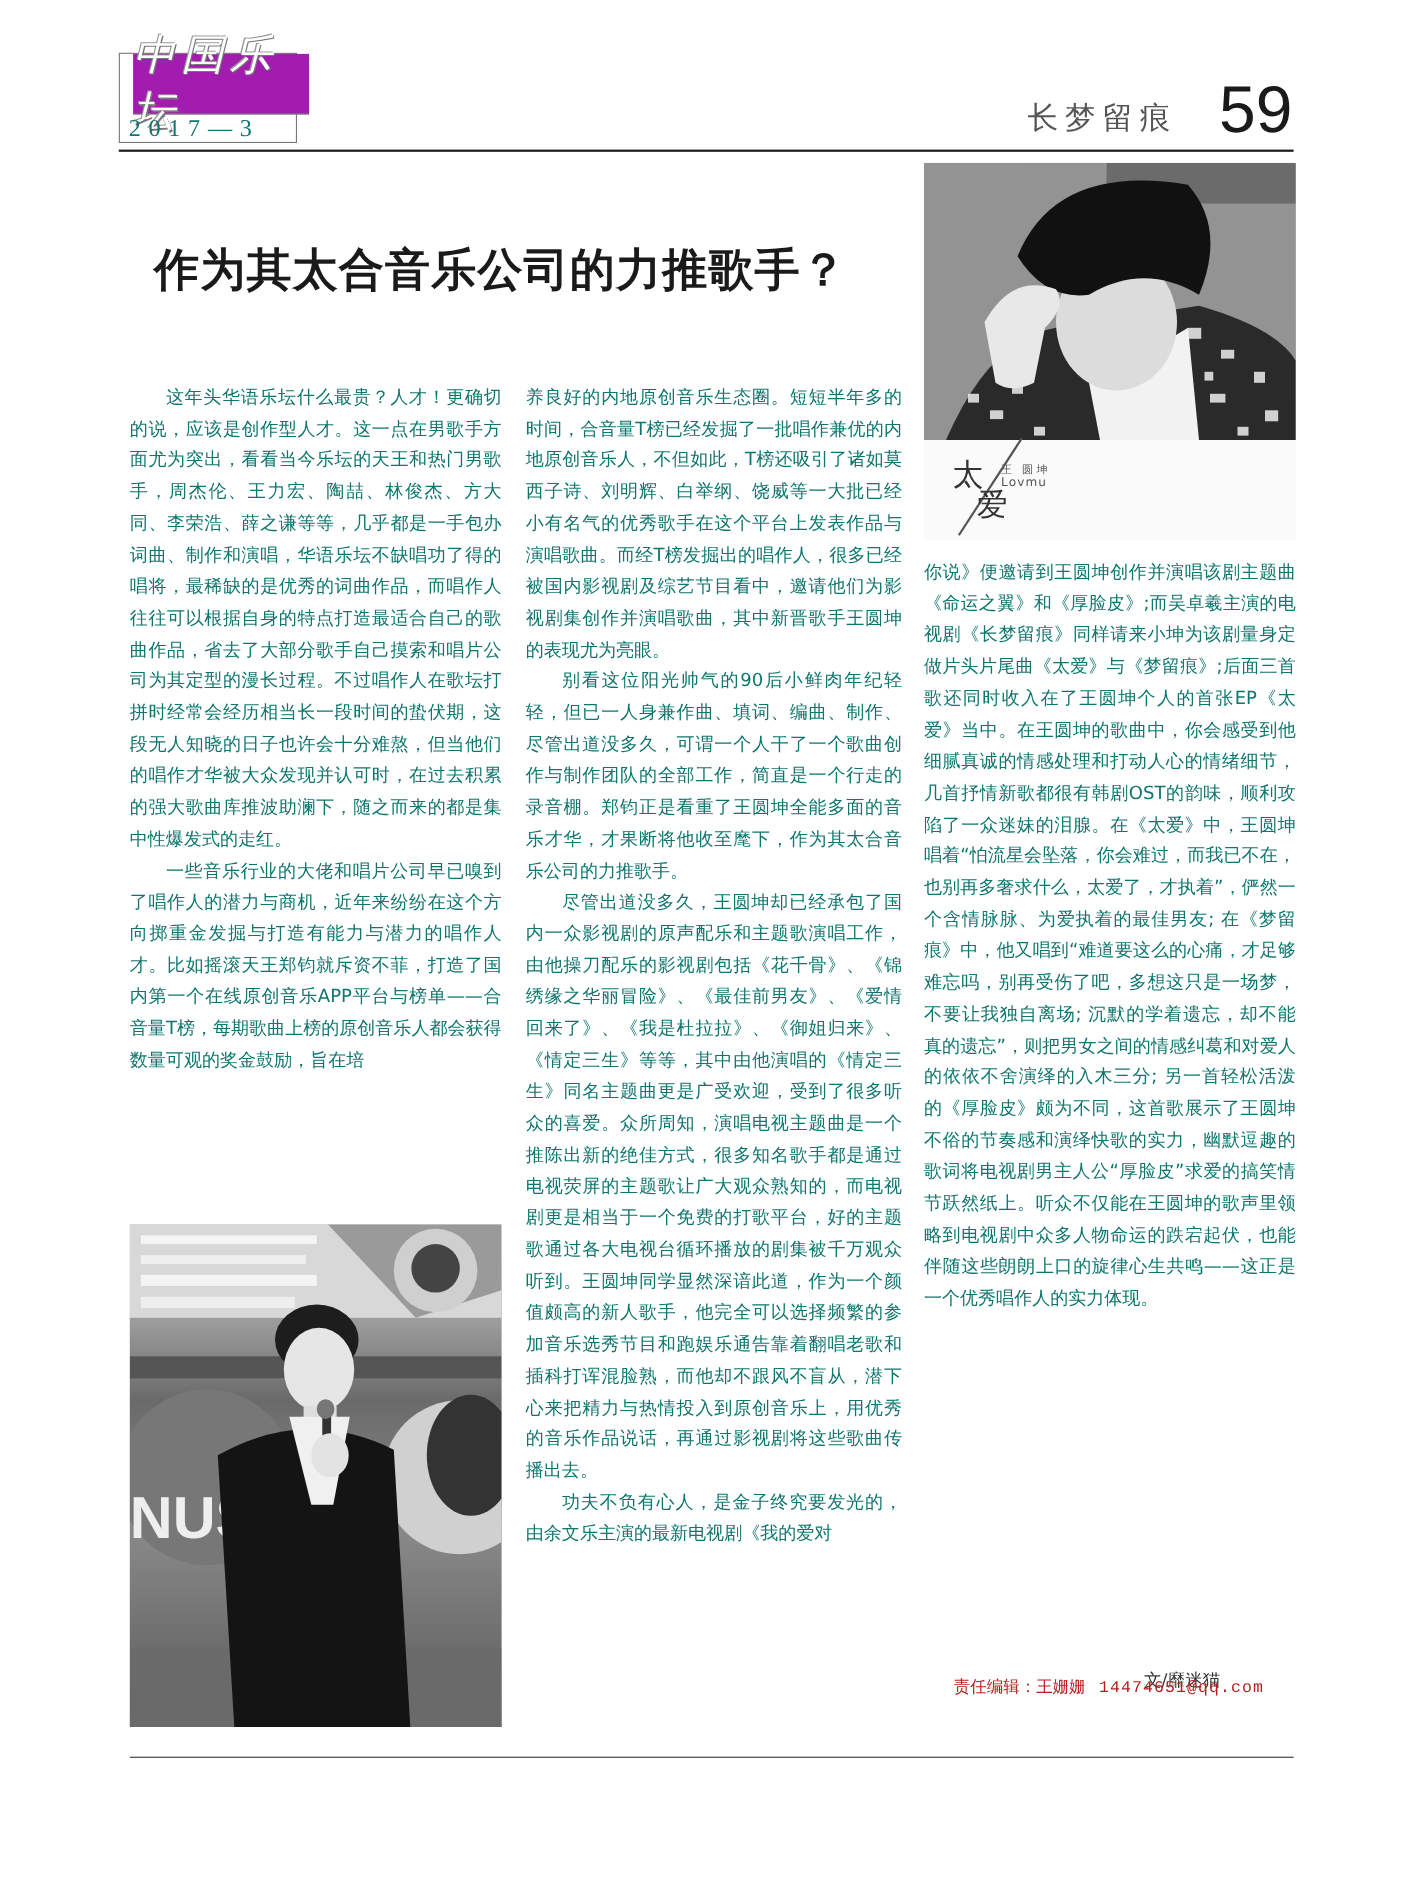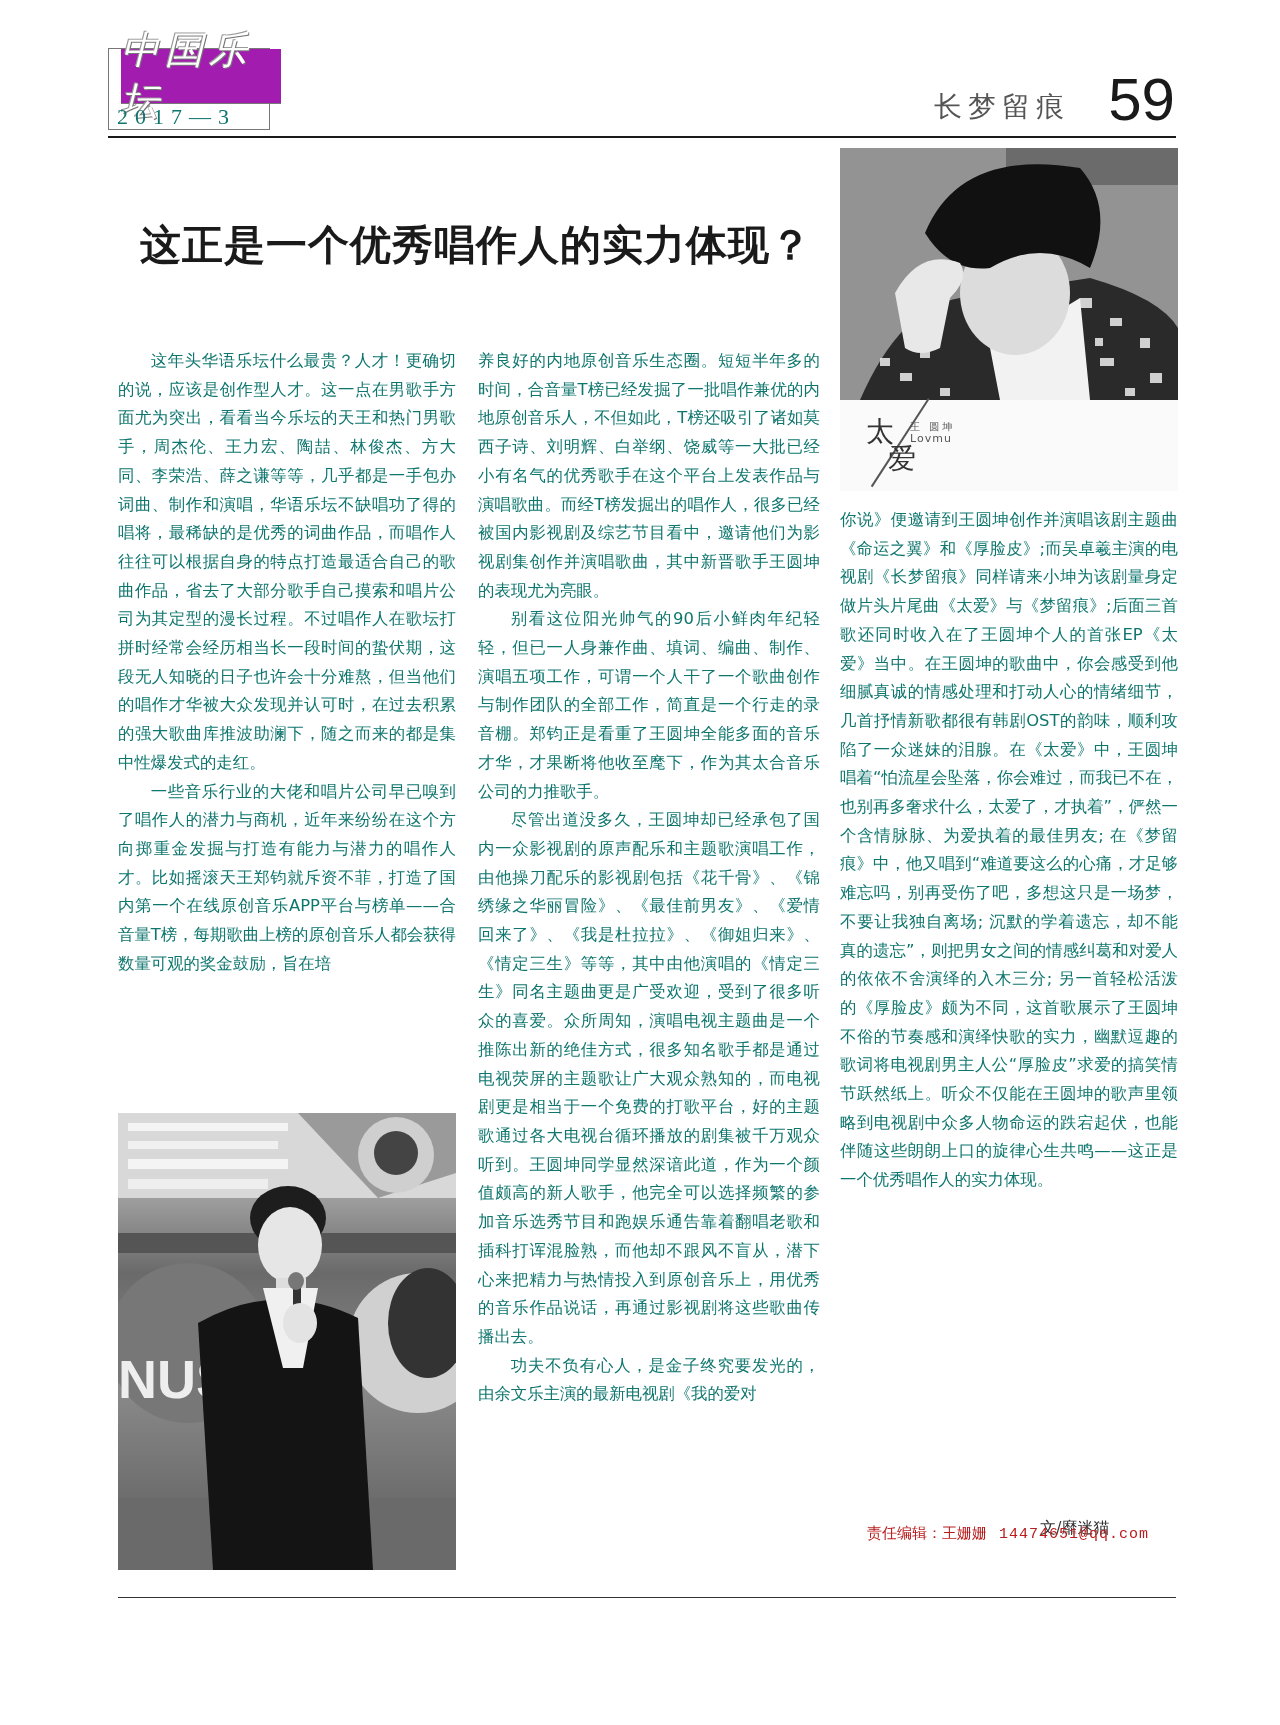--- a/index.html
+++ b/index.html
@@ -61,21 +61,21 @@
 <body>
 
 <div class="abs logo-box">
   <div class="logo-top">中国乐坛</div>
   <div class="logo-bottom">2017—3</div>
 </div>
 <div class="abs section-title">长梦留痕</div>
 <div class="abs page-num">59</div>
 <div class="abs head-rule"></div>
 
-<h1 class="abs title" style="margin:0;">这正是一个优秀唱作人的实力体现？</h1>
+<h1 class="abs title" style="margin:0;">作为其太合音乐公司的力推歌手？</h1>
 
 <div class="col col1">
   <p class="indent">这年头华语乐坛什么最贵？人才！更确切的说，应该是创作型人才。这一点在男歌手方面尤为突出，看看当今乐坛的天王和热门男歌手，周杰伦、王力宏、陶喆、林俊杰、方大同、李荣浩、薛之谦等等，几乎都是一手包办词曲、制作和演唱，华语乐坛不缺唱功了得的唱将，最稀缺的是优秀的词曲作品，而唱作人往往可以根据自身的特点打造最适合自己的歌曲作品，省去了大部分歌手自己摸索和唱片公司为其定型的漫长过程。不过唱作人在歌坛打拼时经常会经历相当长一段时间的蛰伏期，这段无人知晓的日子也许会十分难熬，但当他们的唱作才华被大众发现并认可时，在过去积累的强大歌曲库推波助澜下，随之而来的都是集中性爆发式的走红。</p>
   <p class="indent">一些音乐行业的大佬和唱片公司早已嗅到了唱作人的潜力与商机，近年来纷纷在这个方向掷重金发掘与打造有能力与潜力的唱作人才。比如摇滚天王郑钧就斥资不菲，打造了国内第一个在线原创音乐APP平台与榜单——合音量T榜，每期歌曲上榜的原创音乐人都会获得数量可观的奖金鼓励，旨在培</p>
 </div>
 
 <div class="abs photo-stage">
   <svg width="338" height="457" viewBox="0 0 338 457">
     <rect x="0" y="0" width="338" height="85" fill="#d8d8d8"></rect>
     <rect x="10" y="10" width="160" height="8" fill="#f4f4f4"></rect>
@@ -98,21 +98,21 @@
     <path d="M 80 210 Q 160 165 240 205 L 255 457 L 95 457 Z" fill="#141414"></path>
     <polygon points="145,175 200,175 185,255 165,255" fill="#f0f0f0"></polygon>
     <rect x="175" y="170" width="8" height="50" fill="#333"></rect>
     <ellipse cx="178" cy="168" rx="8" ry="9" fill="#777"></ellipse>
     <ellipse cx="182" cy="210" rx="17" ry="20" fill="#e3e3e3"></ellipse>
   </svg>
 </div>
 
 <div class="col col2">
   <p>养良好的内地原创音乐生态圈。短短半年多的时间，合音量T榜已经发掘了一批唱作兼优的内地原创音乐人，不但如此，T榜还吸引了诸如莫西子诗、刘明辉、白举纲、饶威等一大批已经小有名气的优秀歌手在这个平台上发表作品与演唱歌曲。而经T榜发掘出的唱作人，很多已经被国内影视剧及综艺节目看中，邀请他们为影视剧集创作并演唱歌曲，其中新晋歌手王圆坤的表现尤为亮眼。</p>
-  <p class="indent">别看这位阳光帅气的90后小鲜肉年纪轻轻，但已一人身兼作曲、填词、编曲、制作、演唱五项工作，可谓一个人干了一个歌曲创作与制作团队的全部工作，简直是一个行走的录音棚。郑钧正是看重了王圆坤全能多面的音乐才华，才果断将他收至麾下，作为其太合音乐公司的力推歌手。</p>
+  <p class="indent">别看这位阳光帅气的90后小鲜肉年纪轻轻，但已一人身兼作曲、填词、编曲、制作、尽管出道没多久，可谓一个人干了一个歌曲创作与制作团队的全部工作，简直是一个行走的录音棚。郑钧正是看重了王圆坤全能多面的音乐才华，才果断将他收至麾下，作为其太合音乐公司的力推歌手。</p>
   <p class="indent">尽管出道没多久，王圆坤却已经承包了国内一众影视剧的原声配乐和主题歌演唱工作，由他操刀配乐的影视剧包括《花千骨》、《锦绣缘之华丽冒险》、《最佳前男友》、《爱情回来了》、《我是杜拉拉》、《御姐归来》、《情定三生》等等，其中由他演唱的《情定三生》同名主题曲更是广受欢迎，受到了很多听众的喜爱。众所周知，演唱电视主题曲是一个推陈出新的绝佳方式，很多知名歌手都是通过电视荧屏的主题歌让广大观众熟知的，而电视剧更是相当于一个免费的打歌平台，好的主题歌通过各大电视台循环播放的剧集被千万观众听到。王圆坤同学显然深谙此道，作为一个颜值颇高的新人歌手，他完全可以选择频繁的参加音乐选秀节目和跑娱乐通告靠着翻唱老歌和插科打诨混脸熟，而他却不跟风不盲从，潜下心来把精力与热情投入到原创音乐上，用优秀的音乐作品说话，再通过影视剧将这些歌曲传播出去。</p>
   <p class="indent">功夫不负有心人，是金子终究要发光的，由余文乐主演的最新电视剧《我的爱对</p>
 </div>
 
 <div class="abs album">
   <div class="album-photo">
     <svg width="338" height="252" viewBox="0 0 338 252">
       <rect width="338" height="252" fill="#939393"></rect>
       <rect x="166" y="0" width="172" height="37" fill="#6b6b6b"></rect>
 

